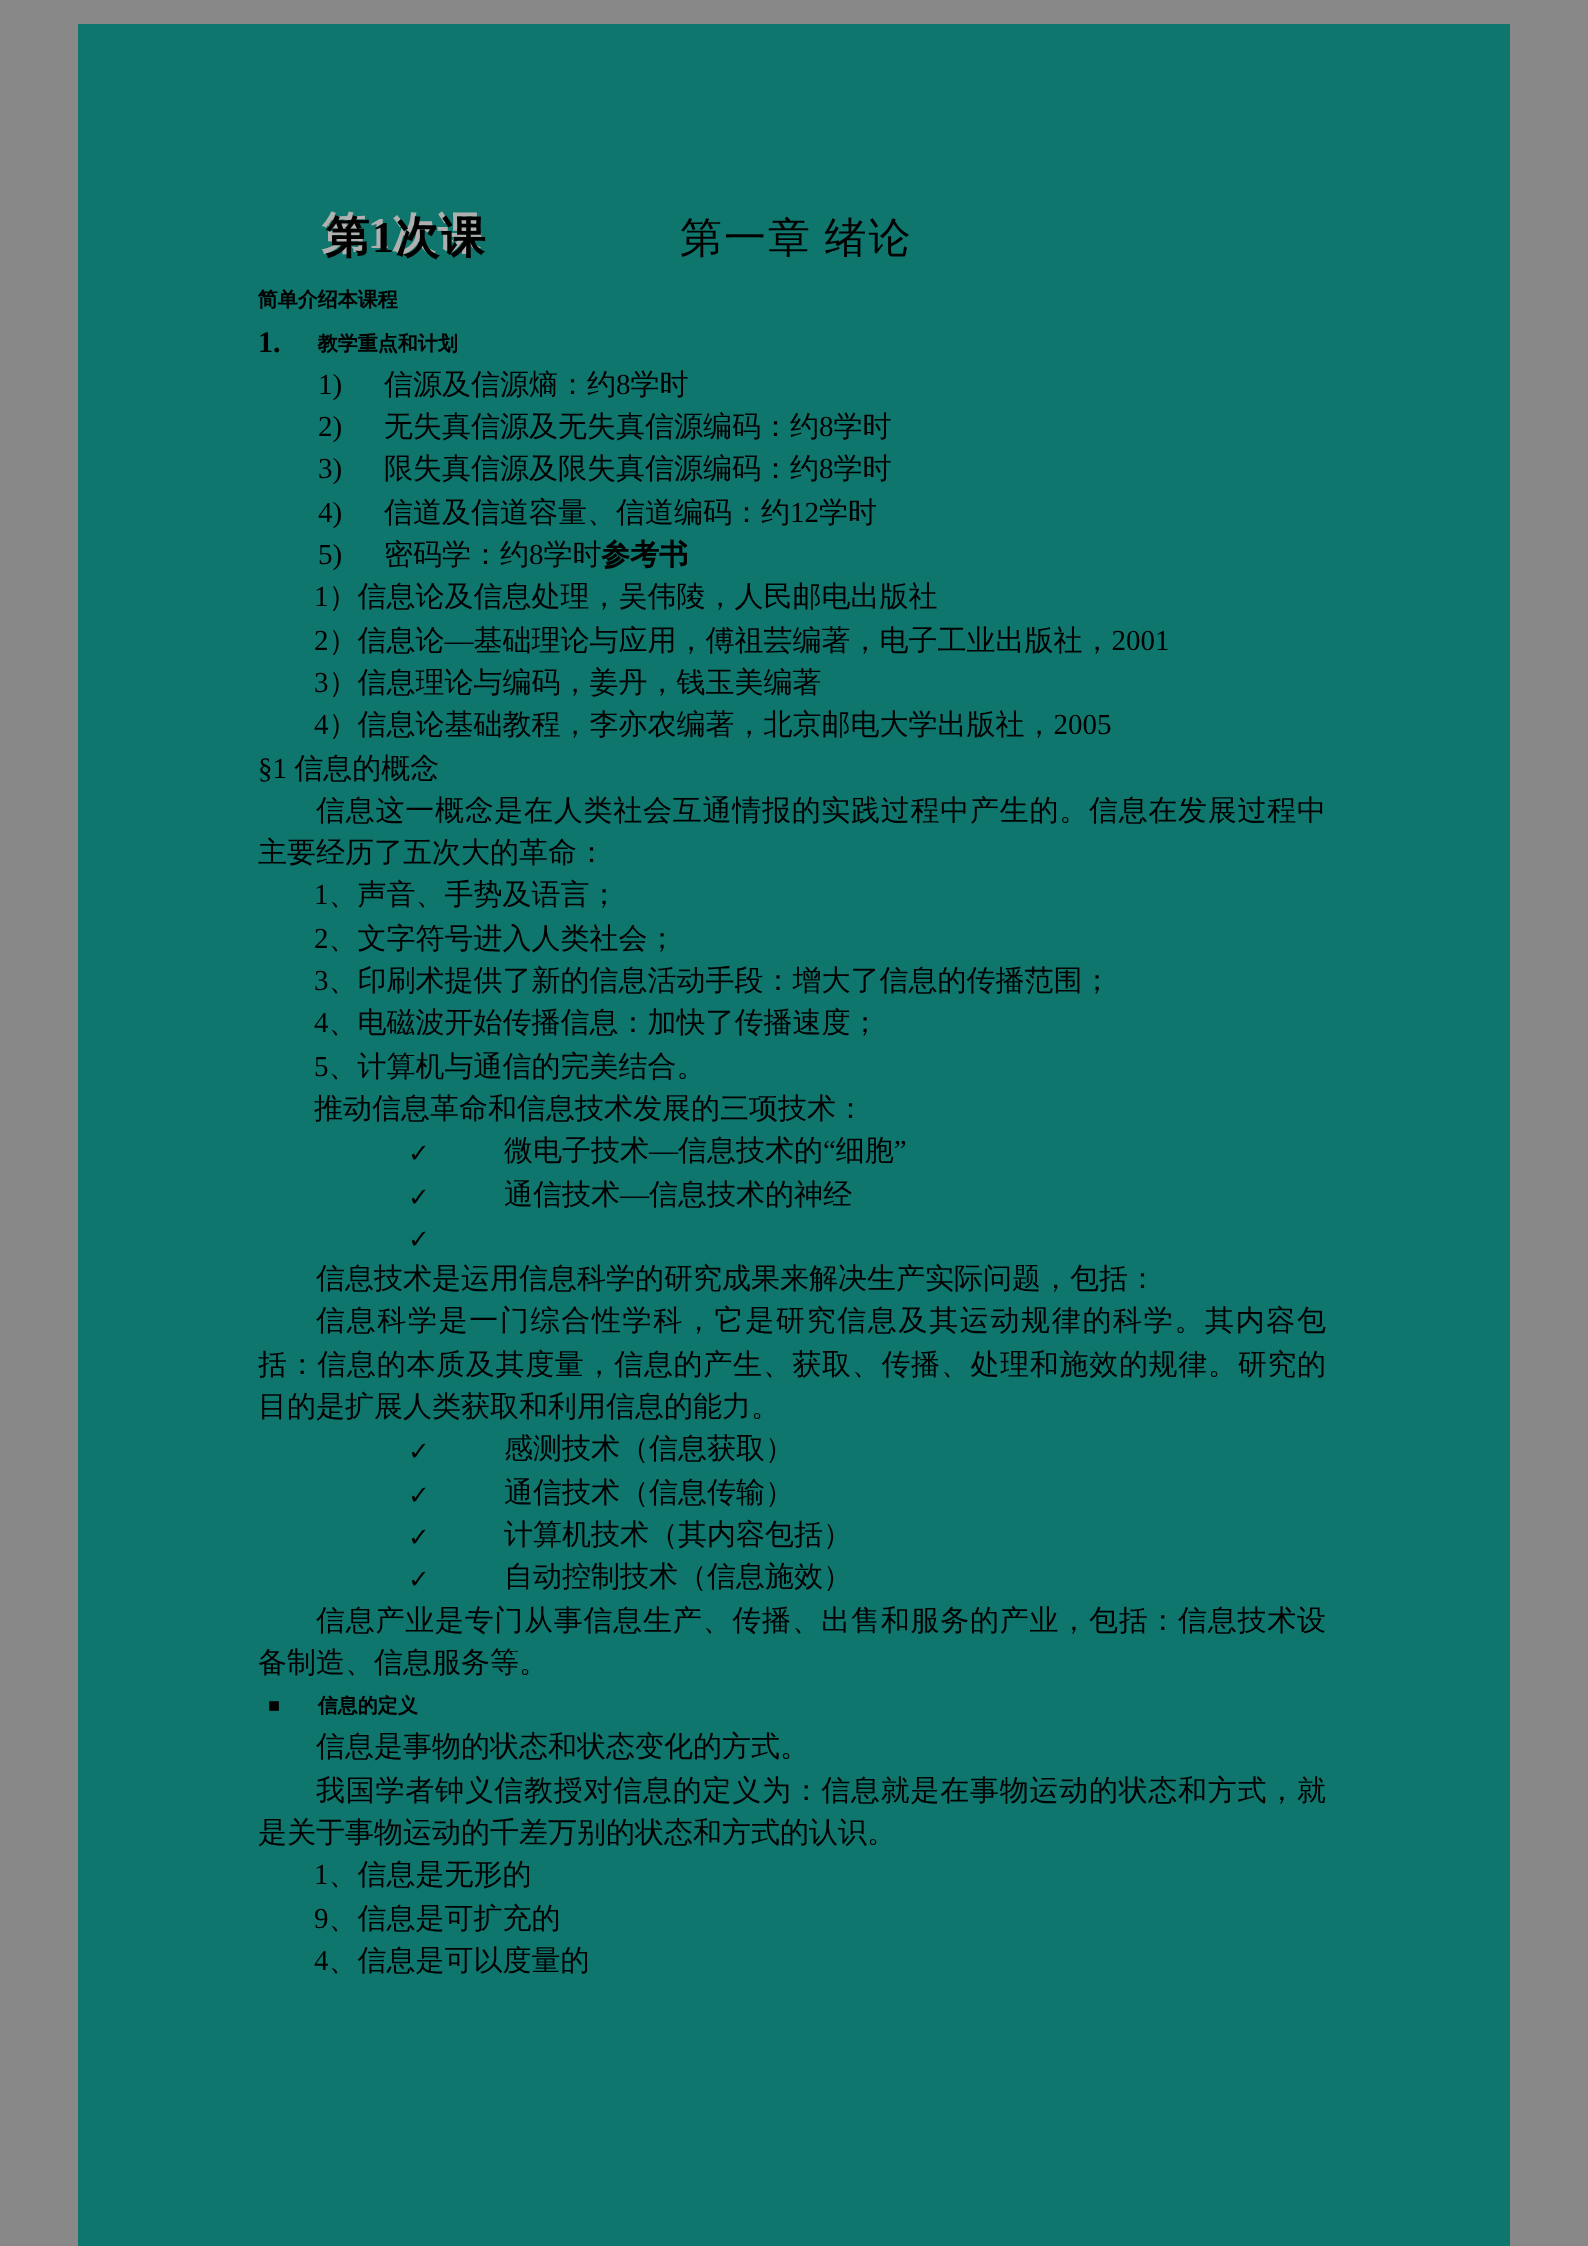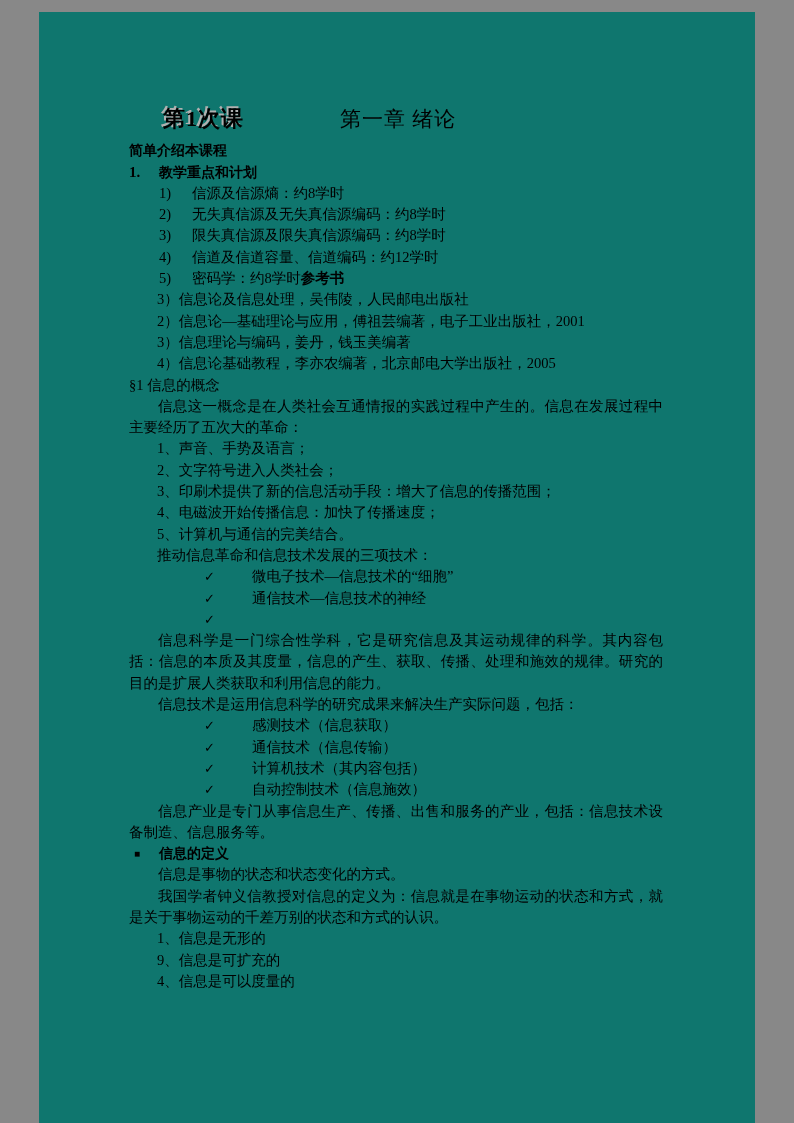--- a/index.html
+++ b/index.html
@@ -10,21 +10,21 @@
     font-size:14.5px; line-height:21.3px;
   }
   .content { padding:96px 92px 0 90px; }
   p, div { margin:0; padding:0; }
 
   .title-row { display:flex; align-items:baseline; margin-left:34px; margin-bottom:10px; white-space:nowrap; }
   .lesson-title { font-size:22px; font-weight:bold; letter-spacing:1px;
                   text-shadow:-2px -2px 0 #b0b0b0; }
   .chapter-title { font-size:21px; margin-left:96px; letter-spacing:1px; }
 
-  .h-bold { font-weight:bold; font-size:14px; }
+  .h-bold { font-weight:bold; font-size:10px; }
   .plan-head { display:flex; }
   .plan-head .pnum { width:30px; flex:none; font-weight:bold; font-size:15px; }
 
   .li-tab { display:flex; padding-left:30px; }
   .li-tab .num { width:33px; flex:none; }
   .li-ref { padding-left:28px; }
 
   .sec-head { }
 
   .para { text-indent:29px; text-align:justify; }
@@ -68,21 +68,21 @@
     </div>
     <div class="li-tab">
       <span class="num">4)</span>
       <span>信道及信道容量、信道编码：约12学时</span>
     </div>
     <div class="li-tab">
       <span class="num">5)</span>
       <span><span>密码学：约8学时</span><b>参考书</b></span>
     </div>
 
-    <div class="li-ref">3）信息论及信息处理，吴伟陵，人民邮电出版社</div>
+    <div class="li-ref">1）信息论及信息处理，吴伟陵，人民邮电出版社</div>
     <div class="li-ref">2）信息论—基础理论与应用，傅祖芸编著，电子工业出版社，2001</div>
     <div class="li-ref">3）信息理论与编码，姜丹，钱玉美编著</div>
     <div class="li-ref">4）信息论基础教程，李亦农编著，北京邮电大学出版社，2005</div>
 
     <div class="sec-head">§1 信息的概念</div>
 
     <p class="para">信息这一概念是在人类社会互通情报的实践过程中产生的。信息在发展过程中主要经历了五次大的革命：</p>
 
     <div class="li-ind">1、声音、手势及语言；</div>
     <div class="li-ind">2、文字符号进入人类社会；</div>
@@ -97,23 +97,23 @@
       <span>微电子技术—信息技术的“细胞”</span>
     </div>
     <div class="check">
       <span class="mark">✓</span>
       <span>通信技术—信息技术的神经</span>
     </div>
     <div class="check">
       <span class="mark">✓</span>
     </div>
 
+    <p class="para">信息技术是运用信息科学的研究成果来解决生产实际问题，包括：</p>
+
     <p class="para">信息科学是一门综合性学科，它是研究信息及其运动规律的科学。其内容包括：信息的本质及其度量，信息的产生、获取、传播、处理和施效的规律。研究的目的是扩展人类获取和利用信息的能力。</p>
-
-    <p class="para">信息技术是运用信息科学的研究成果来解决生产实际问题，包括：</p>
 
     <div class="check">
       <span class="mark">✓</span>
       <span>感测技术（信息获取）</span>
     </div>
     <div class="check">
       <span class="mark">✓</span>
       <span>通信技术（信息传输）</span>
     </div>
     <div class="check">

